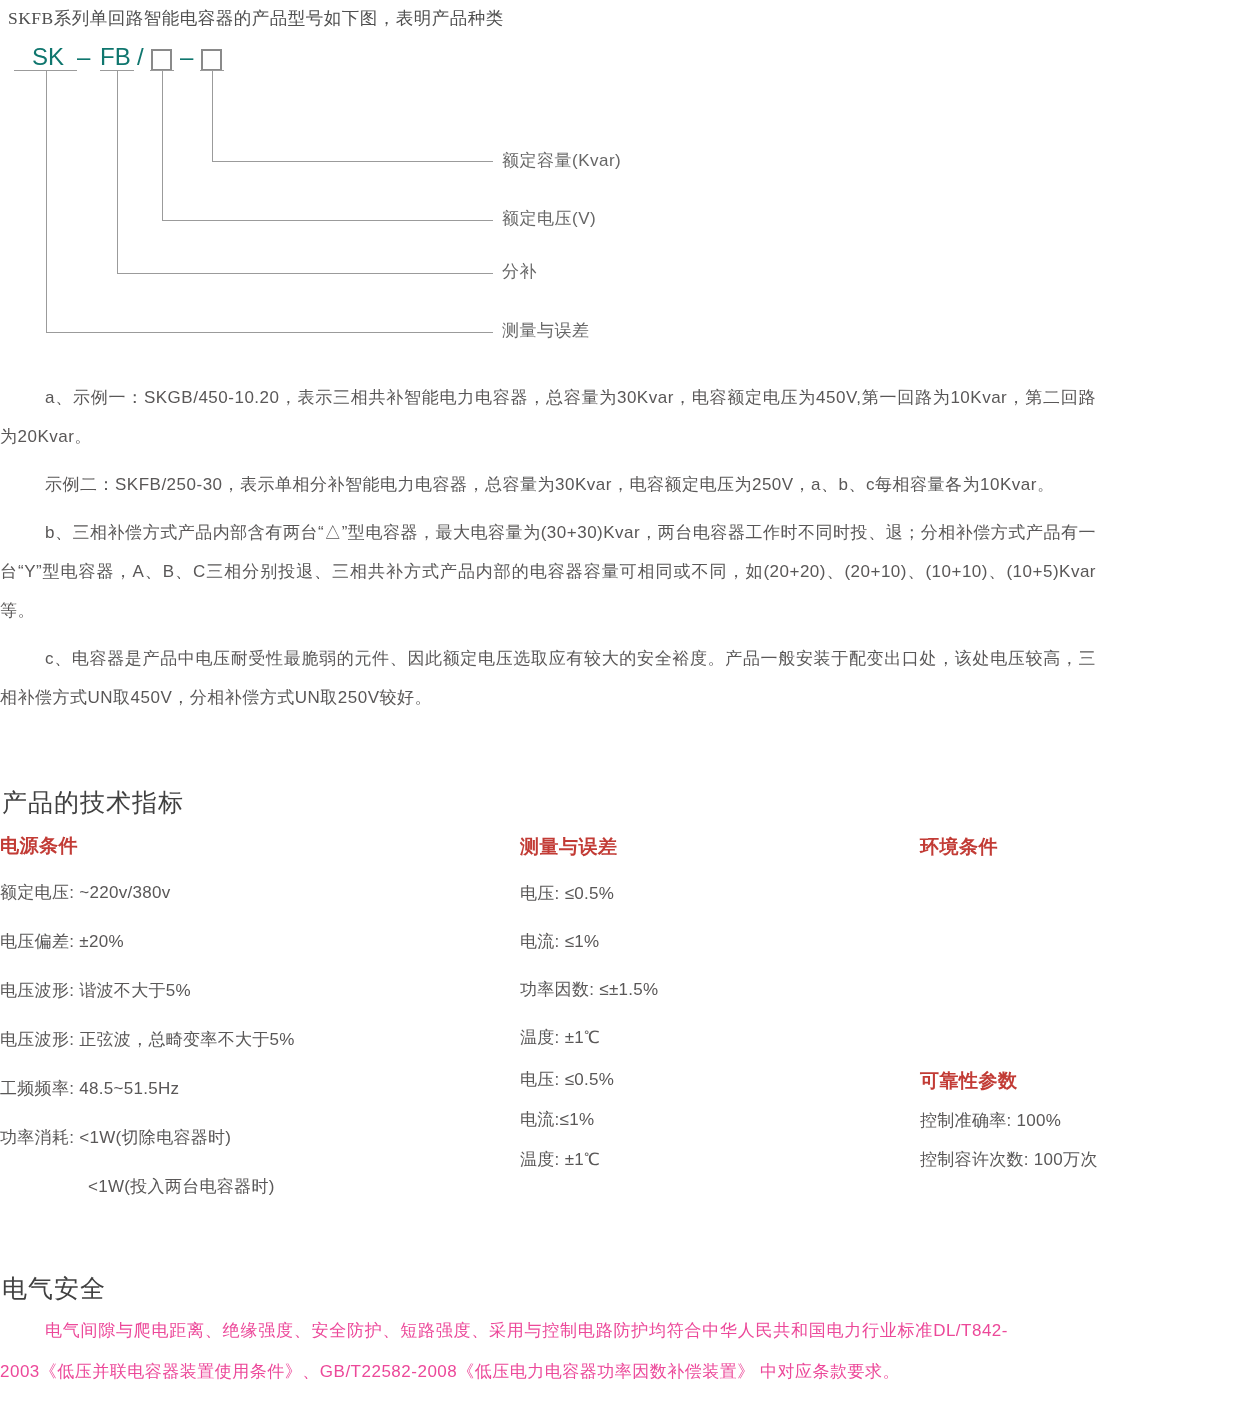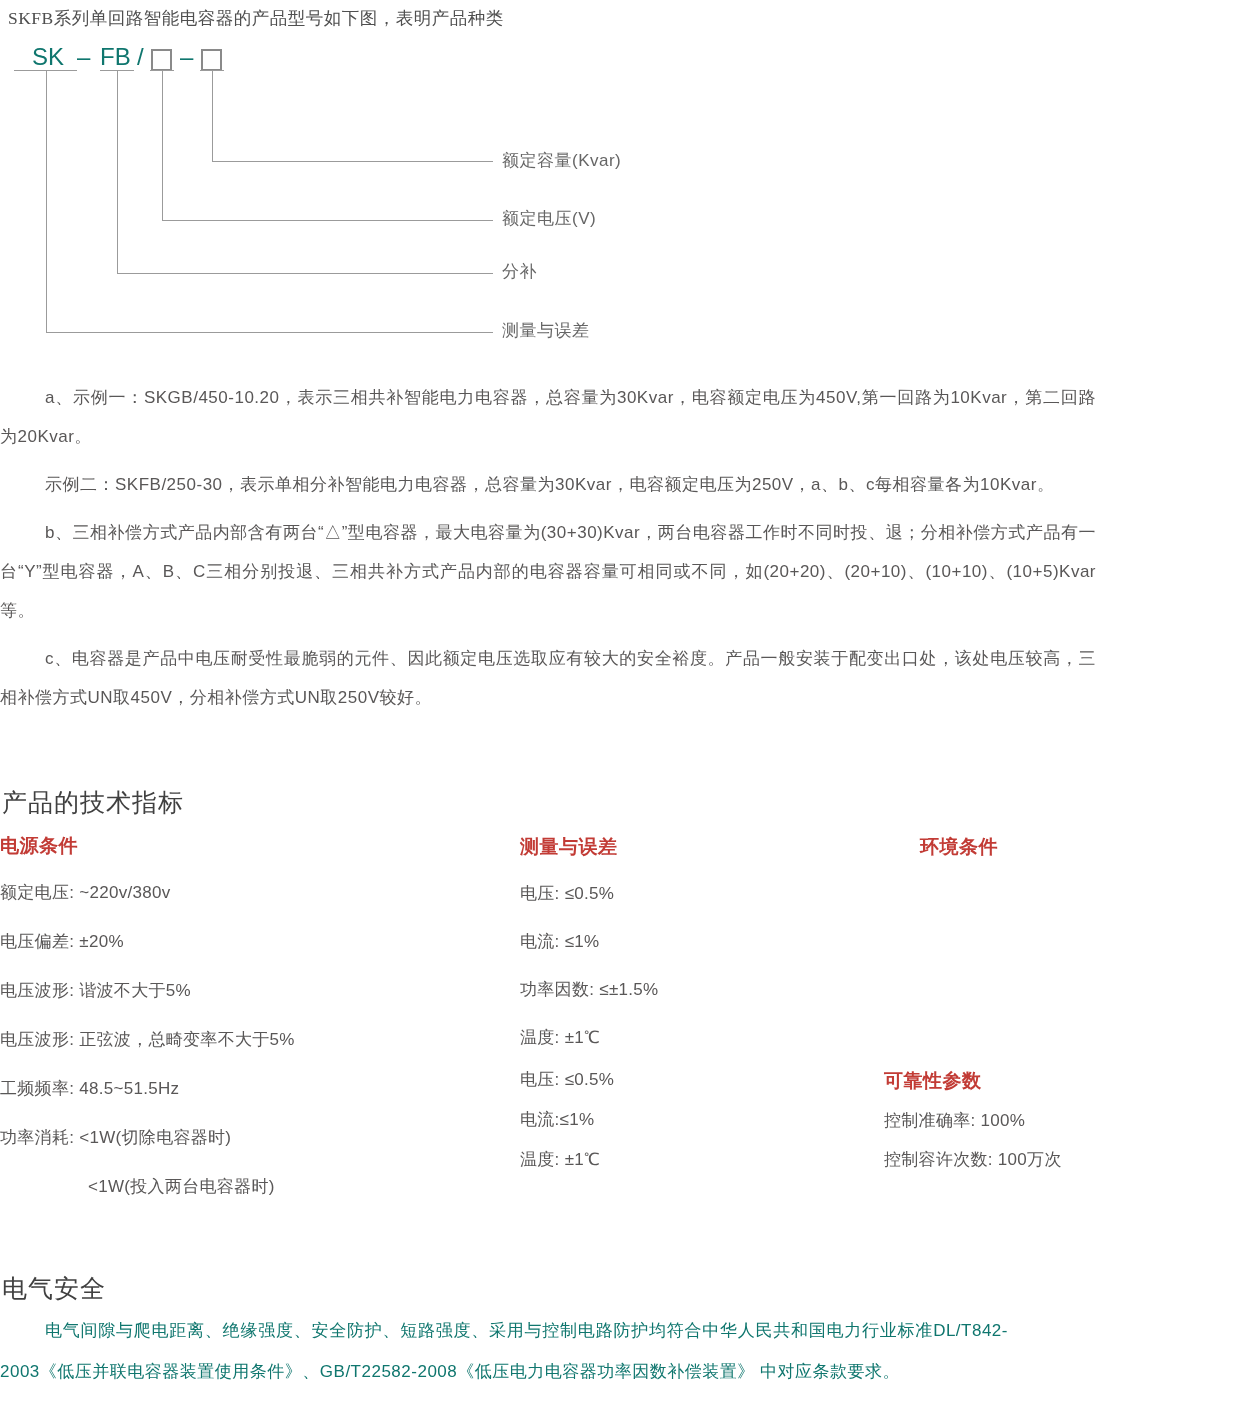--- a/index.html
+++ b/index.html
@@ -25,24 +25,24 @@
   .safety-title{top:1251px;}
   
   .group{position:absolute;width:480px;}
   .group h3{margin:0;font-size:19px;font-weight:600;color:#c23b35;line-height:24px;letter-spacing:.5px;}
   .group ul{list-style:none;margin:0;padding:0;}
   .group li{font-size:17px;line-height:22px;color:#595757;letter-spacing:.3px;}
   .g-power{left:0;top:835px;}      .g-power h3{margin-bottom:23px;font-family:Liberation Mono, monospace;}      .g-power li{margin-bottom:27px;}
   .g-measure{left:520px;top:835px;}.g-measure h3{margin-bottom:24px;}    .g-measure li{margin-bottom:26px;}
   .g-env{left:920px;top:835px;width:320px;} .g-env h3{margin-bottom:23px;} .g-env li{margin-bottom:18px;}
   .g-protect{left:520px;top:1069px;} .g-protect h3{margin-bottom:16px;}  .g-protect li{margin-bottom:18px;}
-  .g-reliability{left:884px;top:1069px;width:320px;} .g-reliability h3{margin-bottom:17px;} .g-reliability li{margin-bottom:17px;}
+  .g-reliability{left:920px;top:1069px;width:320px;} .g-reliability h3{margin-bottom:17px;} .g-reliability li{margin-bottom:17px;}
   .indent{padding-left:88px;}
   
-  .safety-para{position:absolute;left:0;top:1293px;width:1008px;font-size:17px;line-height:41px;text-indent:45px;text-align:justify;letter-spacing:.5px;color:#0f766e;}
+  .safety-para{position:absolute;left:0;top:1293px;width:1008px;font-size:17px;line-height:41px;text-indent:45px;text-align:justify;letter-spacing:.5px;color:#ec4899;}
 </style>
 </head>
 <body>
 
 <div class="page">
 
   <div class="intro-title">SKFB系列单回路智能电容器的产品型号如下图，表明产品种类</div>
 
   <div>
     <span class="mtoken" style="left:32px">SK</span>

